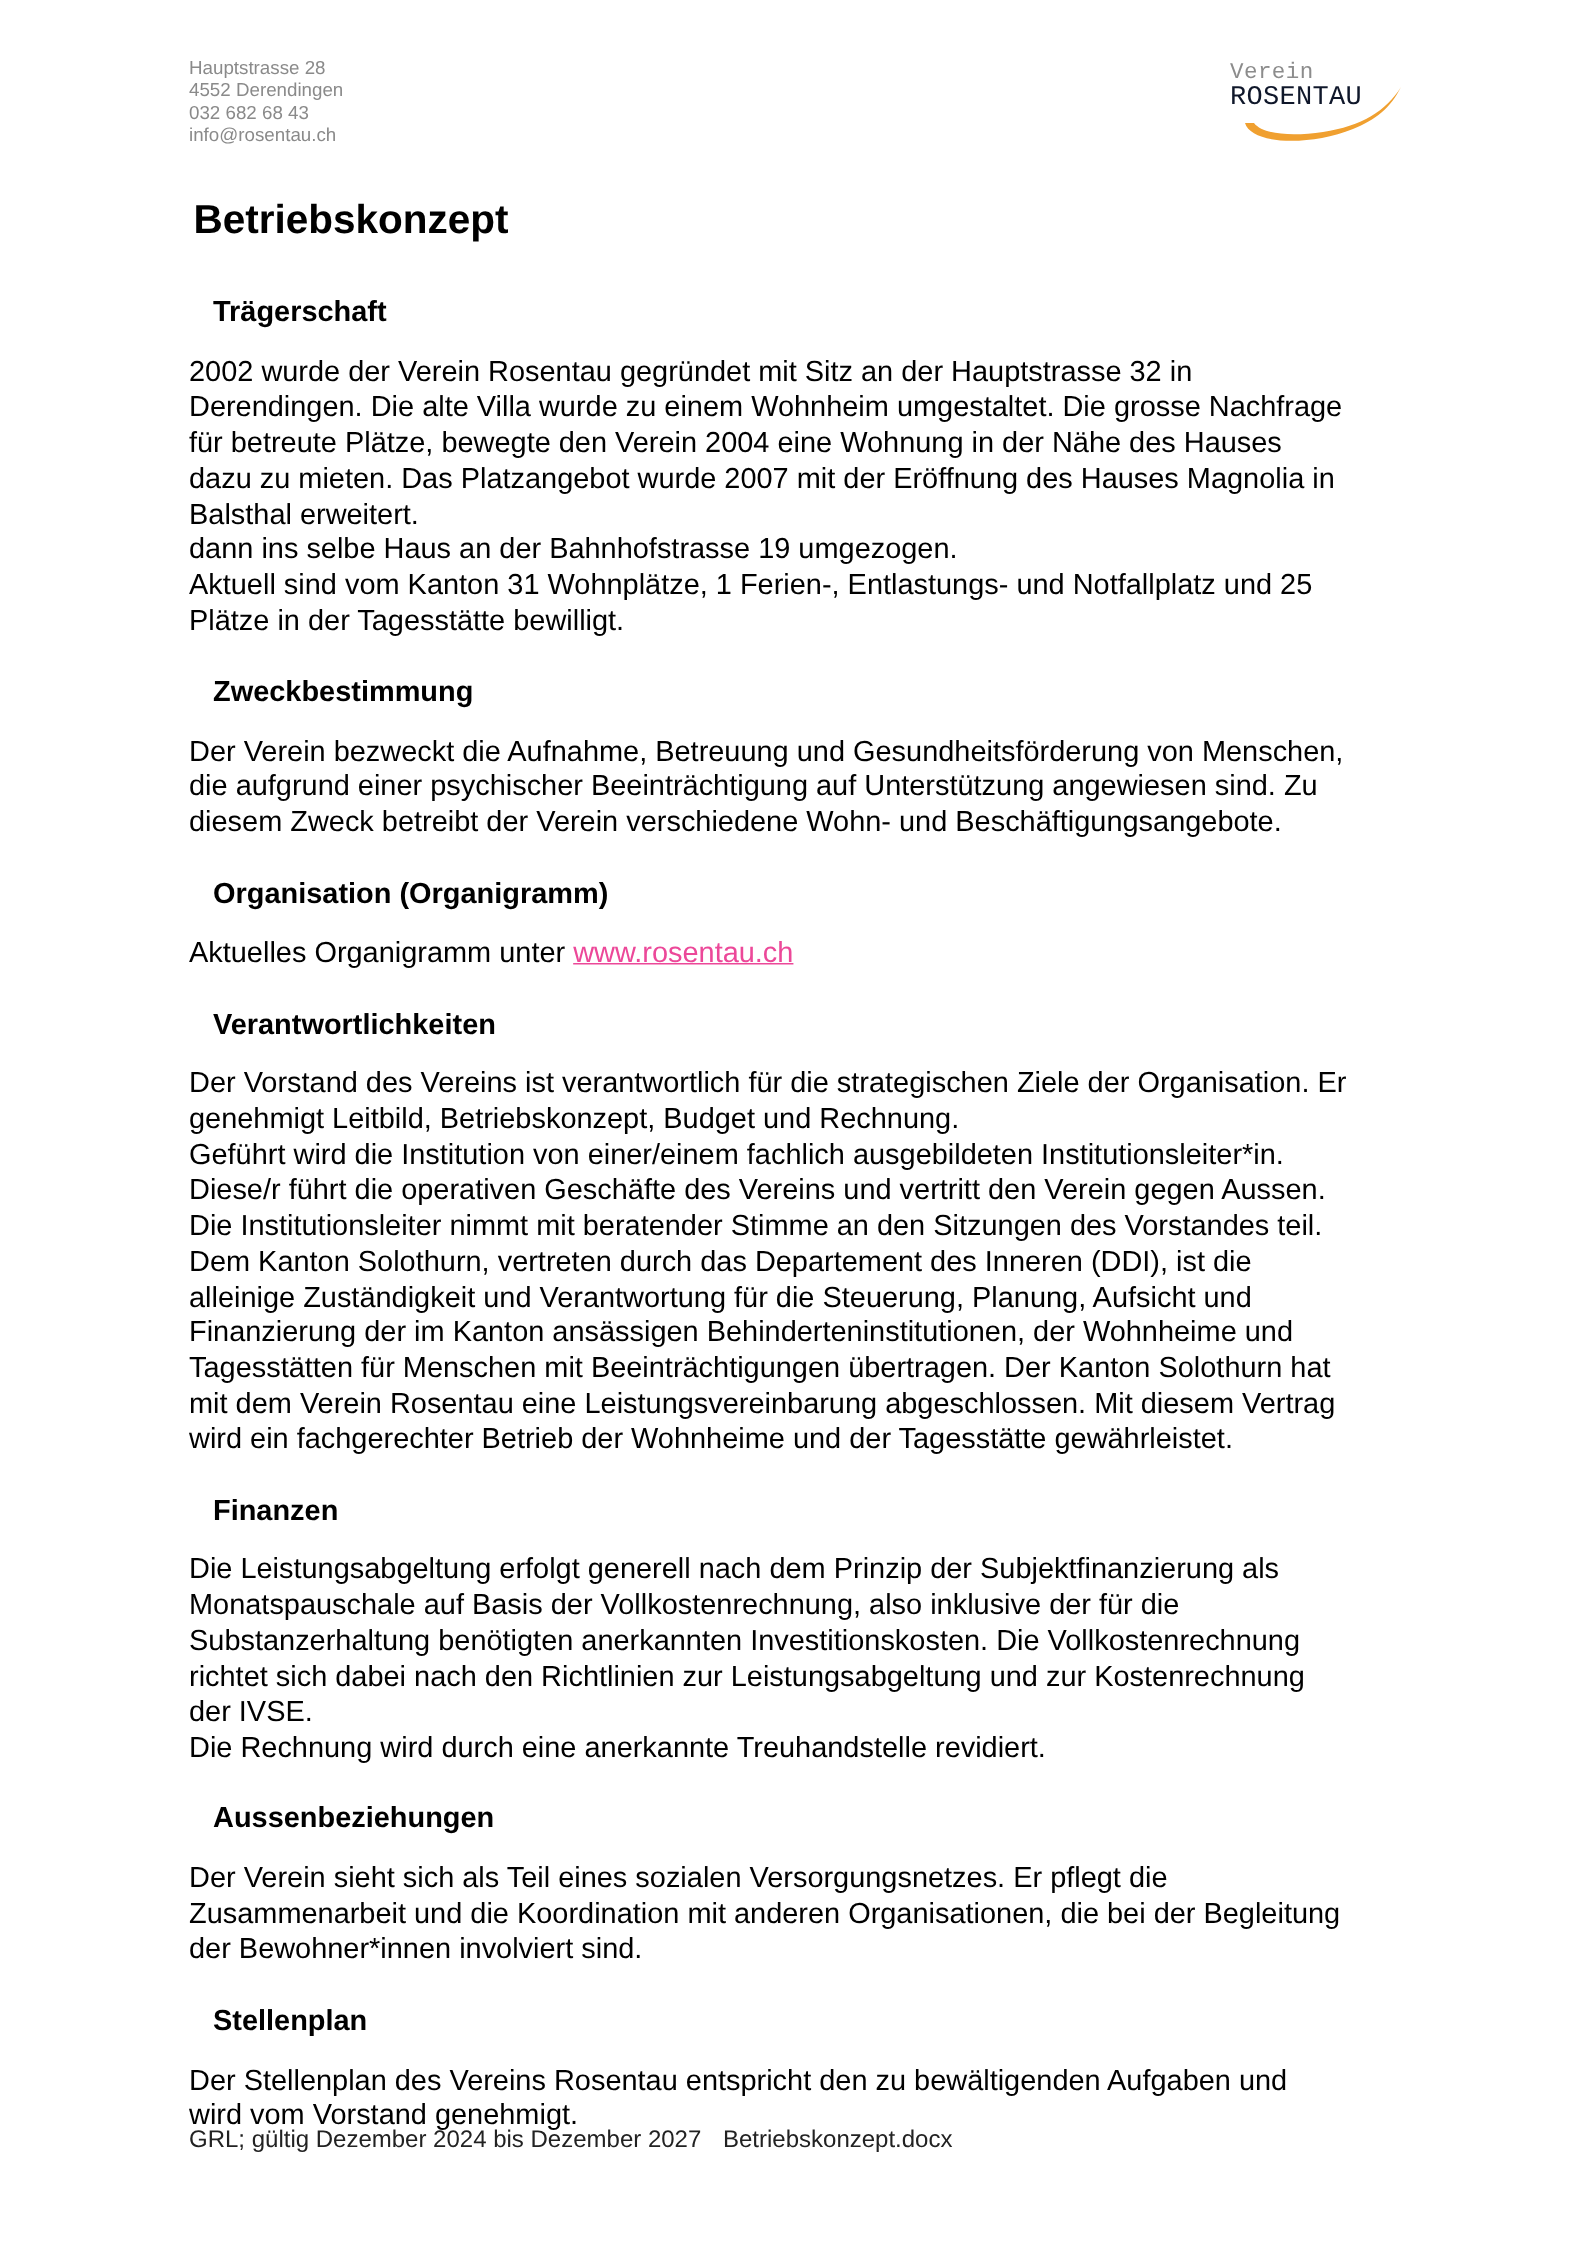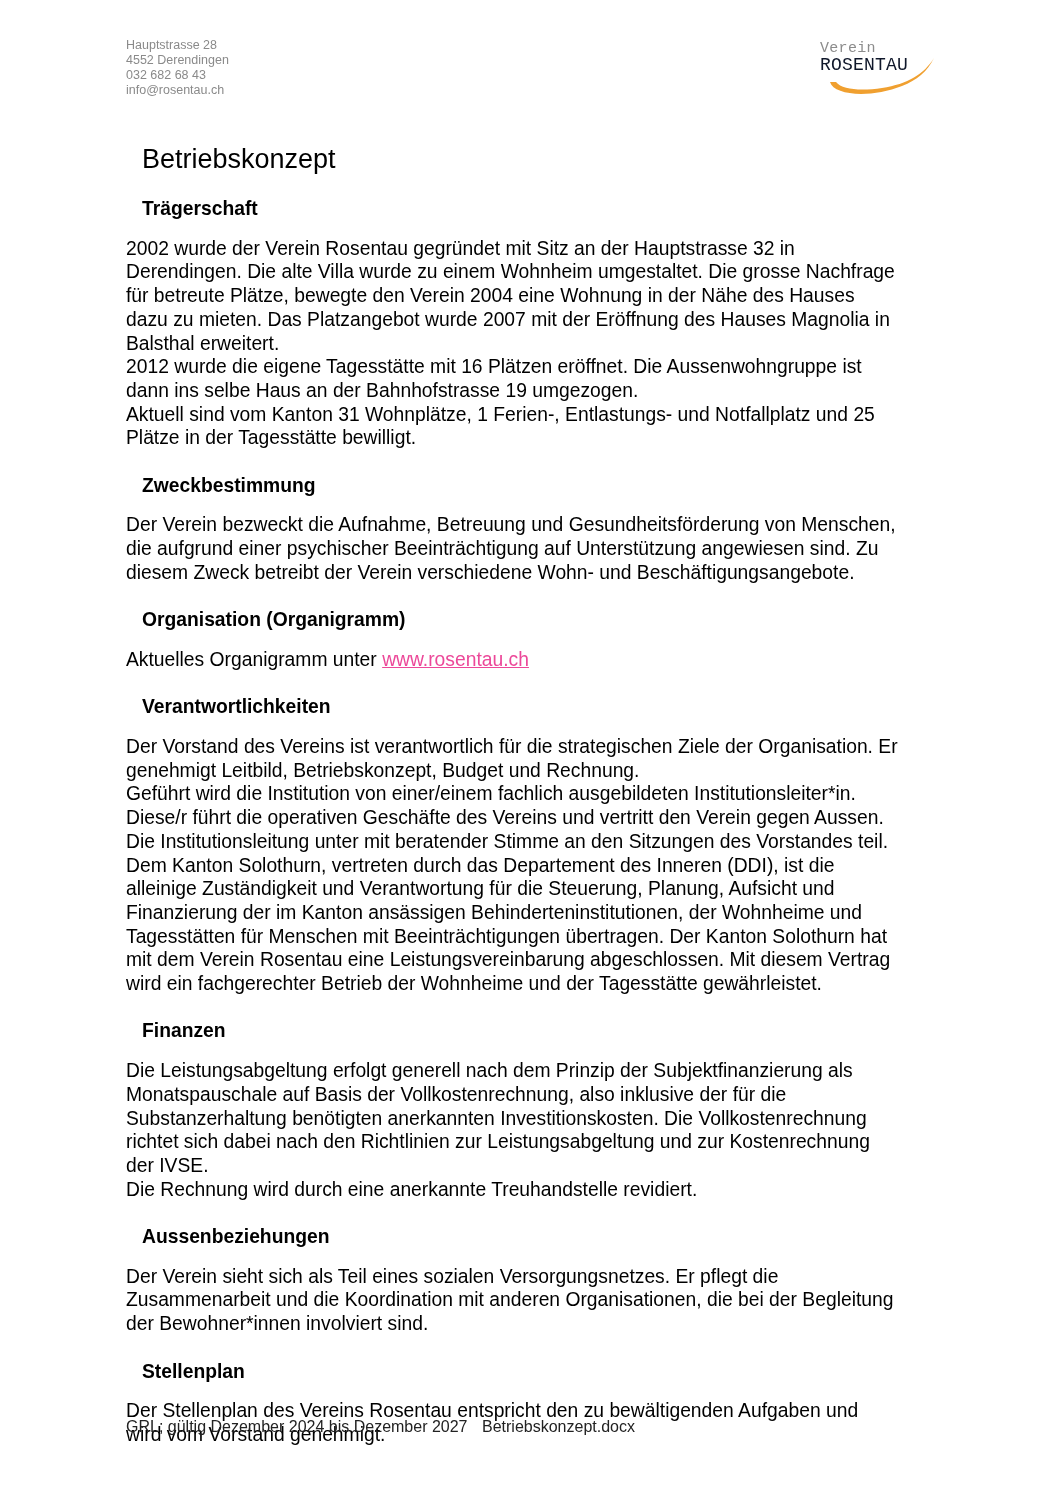--- a/index.html
+++ b/index.html
@@ -4,21 +4,21 @@
 <style>
   html, body { margin: 0; padding: 0; background: #ffffff; }
   body { width: 1058px; height: 1497px; position: relative; overflow: hidden;
          font-family: "Liberation Sans", sans-serif; color: #000; }
   .addr { position: absolute; left: 126px; top: 38px; font-size: 12.5px; line-height: 15px; color: #8a8a8a; }
   .addr div { white-space: nowrap; }
   .logo { position: absolute; left: 812px; top: 40px; width: 140px; height: 60px; font-family: Liberation Mono, monospace; }
   .logo .l1 { position: absolute; left: 8px; top: 0; font-size: 15px; color: #8c8c8c; letter-spacing: 0.3px; }
   .logo .l2 { position: absolute; left: 8px; top: 15px; font-size: 18px; color: #0f172a; letter-spacing: 0.2px; font-weight: normal; }
   .logo svg { position: absolute; left: 0; top: 0; }
-  .title { position: absolute; left: 126px; top: 126px; font-size: 27px; line-height: 34px; font-weight: normal; margin: 16px; }
+  .title { position: absolute; left: 126px; top: 126px; font-size: 27px; line-height: 34px; font-weight: bold; margin: 3px; }
   .content { position: absolute; left: 126px; top: 181px; width: 880px; font-size: 19.3px; line-height: 23.7px; }
   .section { margin-bottom: 23.7px; }
   .section h2 { font-size: 19.3px; line-height: 23.7px; font-weight: bold; margin: 16px; }
   .line { white-space: nowrap; display: block; }
   a.link { color: #ec4899; text-decoration: underline; }
   .footer { position: absolute; top: 1418px; left: 126px; font-size: 16px; color: #222; white-space: nowrap; }
   .footer .f2 { position: absolute; left: 356px; top: 0; }
 </style>
 </head>
 <body>
@@ -42,21 +42,20 @@
 
 <div class="content">
 
   <div class="section">
     <h2>Trägerschaft</h2>
     <span class="line">2002 wurde der Verein Rosentau gegründet mit Sitz an der Hauptstrasse 32 in</span>
     <span class="line">Derendingen. Die alte Villa wurde zu einem Wohnheim umgestaltet. Die grosse Nachfrage</span>
     <span class="line">für betreute Plätze, bewegte den Verein 2004 eine Wohnung in der Nähe des Hauses</span>
     <span class="line">dazu zu mieten. Das Platzangebot wurde 2007 mit der Eröffnung des Hauses Magnolia in</span>
     <span class="line">Balsthal erweitert.</span>
-    <span class="line">2012 wurde die eigene Tagesstätte mit 16 Plätzen eröffnet. Die Aussenwohngruppe ist</span>
     <span class="line">dann ins selbe Haus an der Bahnhofstrasse 19 umgezogen.</span>
     <span class="line">Aktuell sind vom Kanton 31 Wohnplätze, 1 Ferien-, Entlastungs- und Notfallplatz und 25</span>
     <span class="line">Plätze in der Tagesstätte bewilligt.</span>
   </div>
 
   <div class="section">
     <h2>Zweckbestimmung</h2>
     <span class="line">Der Verein bezweckt die Aufnahme, Betreuung und Gesundheitsförderung von Menschen,</span>
     <span class="line">die aufgrund einer psychischer Beeinträchtigung auf Unterstützung angewiesen sind. Zu</span>
     <span class="line">diesem Zweck betreibt der Verein verschiedene Wohn- und Beschäftigungsangebote.</span>
@@ -66,21 +65,21 @@
     <h2>Organisation (Organigramm)</h2>
     <span class="line"><span>Aktuelles Organigramm unter </span><a class="link" href="#">www.rosentau.ch</a></span>
   </div>
 
   <div class="section">
     <h2>Verantwortlichkeiten</h2>
     <span class="line">Der Vorstand des Vereins ist verantwortlich für die strategischen Ziele der Organisation. Er</span>
     <span class="line">genehmigt Leitbild, Betriebskonzept, Budget und Rechnung.</span>
     <span class="line">Geführt wird die Institution von einer/einem fachlich ausgebildeten Institutionsleiter*in.</span>
     <span class="line">Diese/r führt die operativen Geschäfte des Vereins und vertritt den Verein gegen Aussen.</span>
-    <span class="line">Die Institutionsleitung unter mit beratender Stimme an den Sitzungen des Vorstandes teil.</span>
+    <span class="line">Die Institutionsleiter nimmt mit beratender Stimme an den Sitzungen des Vorstandes teil.</span>
     <span class="line">Dem Kanton Solothurn, vertreten durch das Departement des Inneren (DDI), ist die</span>
     <span class="line">alleinige Zuständigkeit und Verantwortung für die Steuerung, Planung, Aufsicht und</span>
     <span class="line">Finanzierung der im Kanton ansässigen Behinderteninstitutionen, der Wohnheime und</span>
     <span class="line">Tagesstätten für Menschen mit Beeinträchtigungen übertragen. Der Kanton Solothurn hat</span>
     <span class="line">mit dem Verein Rosentau eine Leistungsvereinbarung abgeschlossen. Mit diesem Vertrag</span>
     <span class="line">wird ein fachgerechter Betrieb der Wohnheime und der Tagesstätte gewährleistet.</span>
   </div>
 
   <div class="section">
     <h2>Finanzen</h2>

